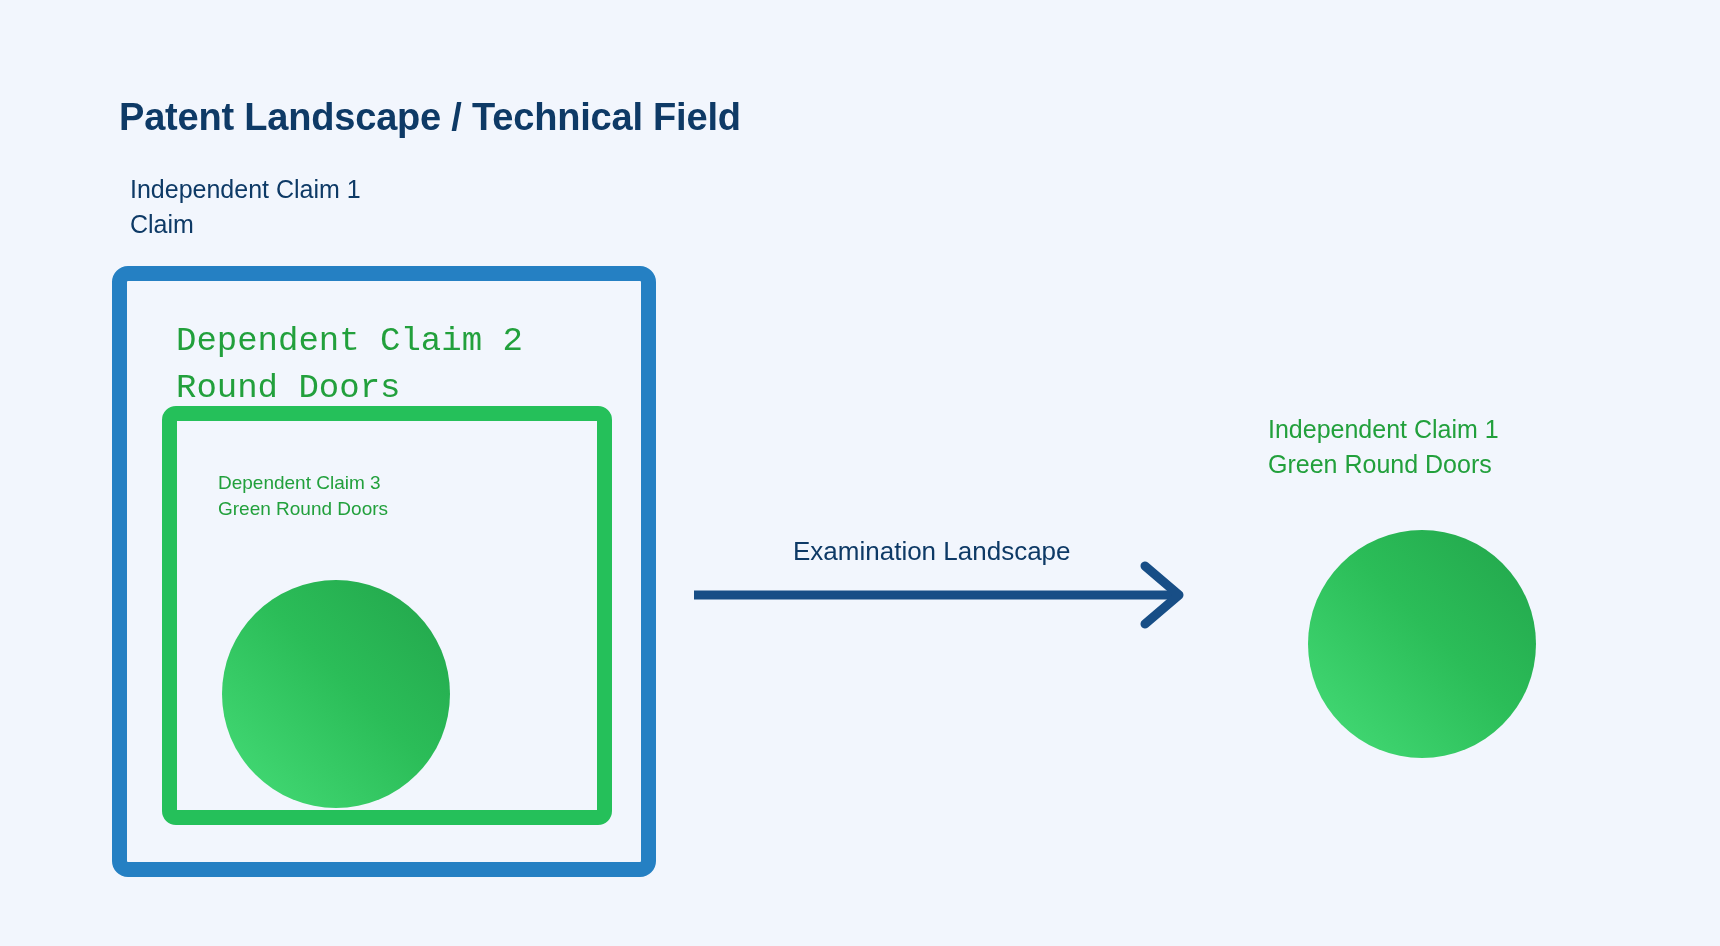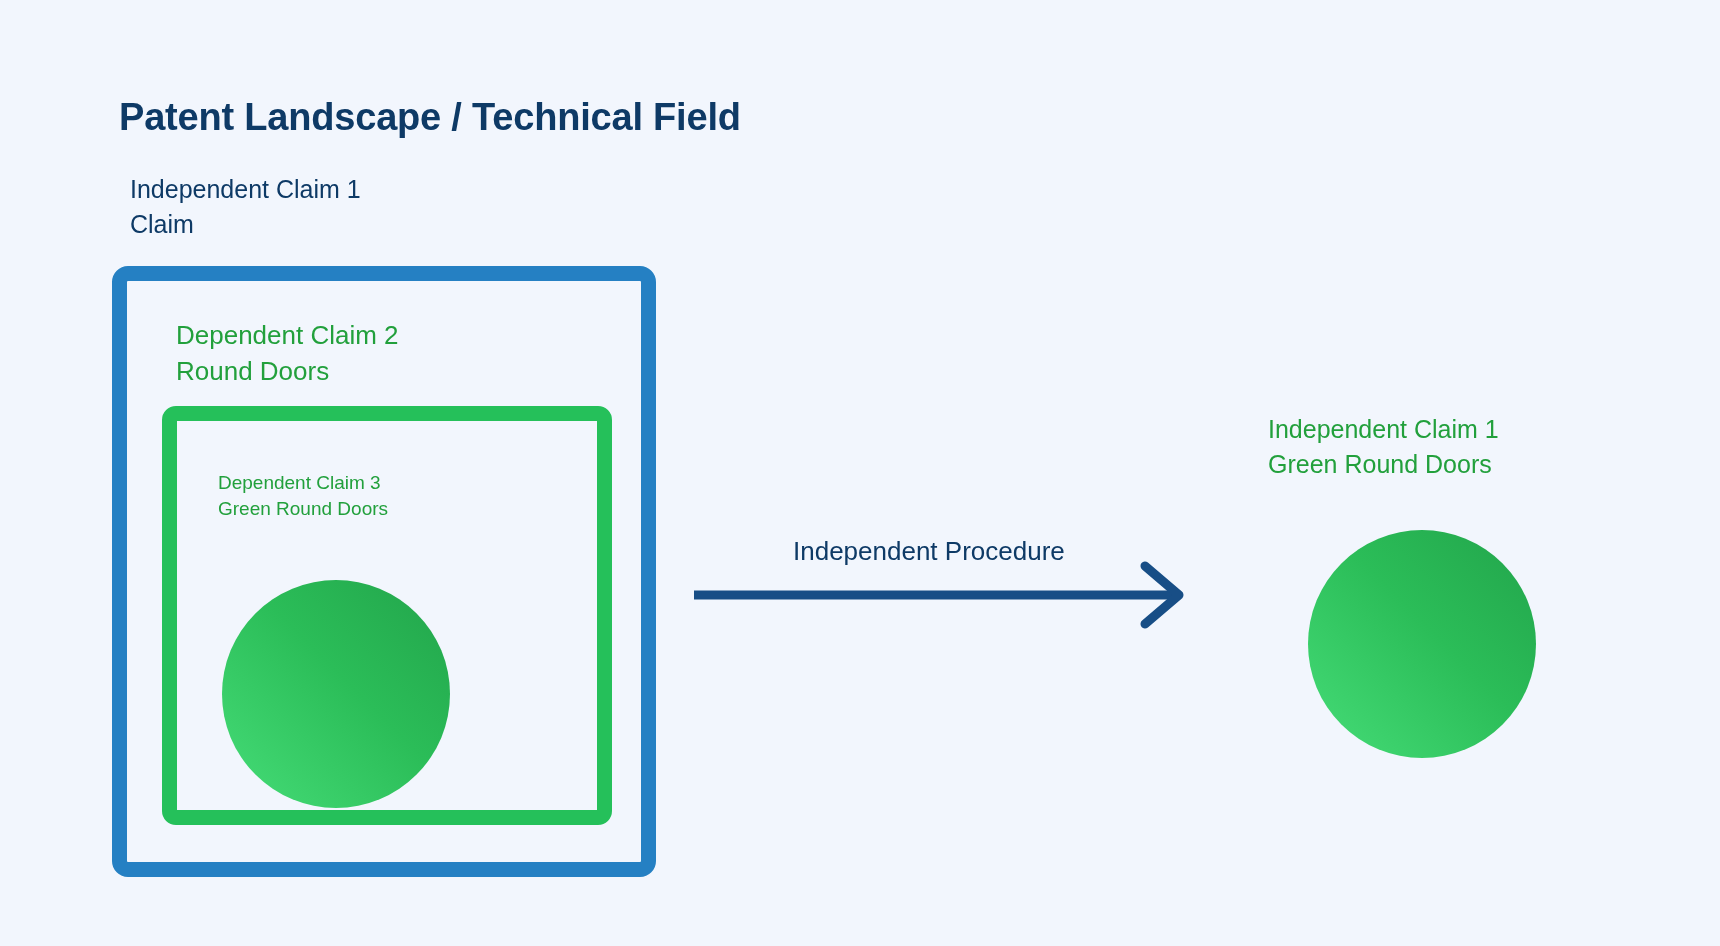--- a/index.html
+++ b/index.html
@@ -45,21 +45,22 @@
   .caption-navy { color: #0e3a66; }
   .caption-green { color: #22a03c; }
 
   .caption-claim1 {
     left: 130px;
     top: 172px;
   }
   .caption-claim2 {
     left: 176px;
     top: 318px;
-    font-size: 26px;
+    font-size: 34px;
+    font-family: Liberation Mono, monospace;
   }
   .caption-claim3 {
     left: 218px;
     top: 470px;
     font-size: 19px;
   }
   .caption-result {
     left: 1268px;
     top: 412px;
     font-size: 25px;
@@ -137,21 +138,21 @@
   <div class="claim-box box-outer"></div>
 
   <div class="caption caption-green caption-claim2"><span>Dependent Claim 2</span><br><span>Round Doors</span></div>
 
   <div class="claim-box box-inner"></div>
 
   <div class="caption caption-green caption-claim3"><span>Dependent Claim 3</span><br><span>Green Round Doors</span></div>
 
   <div class="shape-circle circle-left"></div>
 
-  <div class="arrow-label">Independent Procedure</div>
+  <div class="arrow-label">Examination Landscape</div>
 
   <div class="arrow-wrap">
     <svg width="580" height="90" viewBox="0 0 580 90">
       <line x1="4" y1="35" x2="485" y2="35" stroke="#184e86" stroke-width="9" stroke-linecap="butt"></line>
       <polyline points="455,6 489,35 455,64" fill="none" stroke="#184e86" stroke-width="9" stroke-linecap="round" stroke-linejoin="round"></polyline>
     </svg>
   </div>
 
   <div class="caption caption-green caption-result"><span>Independent Claim 1</span><br><span>Green Round Doors</span></div>
 

